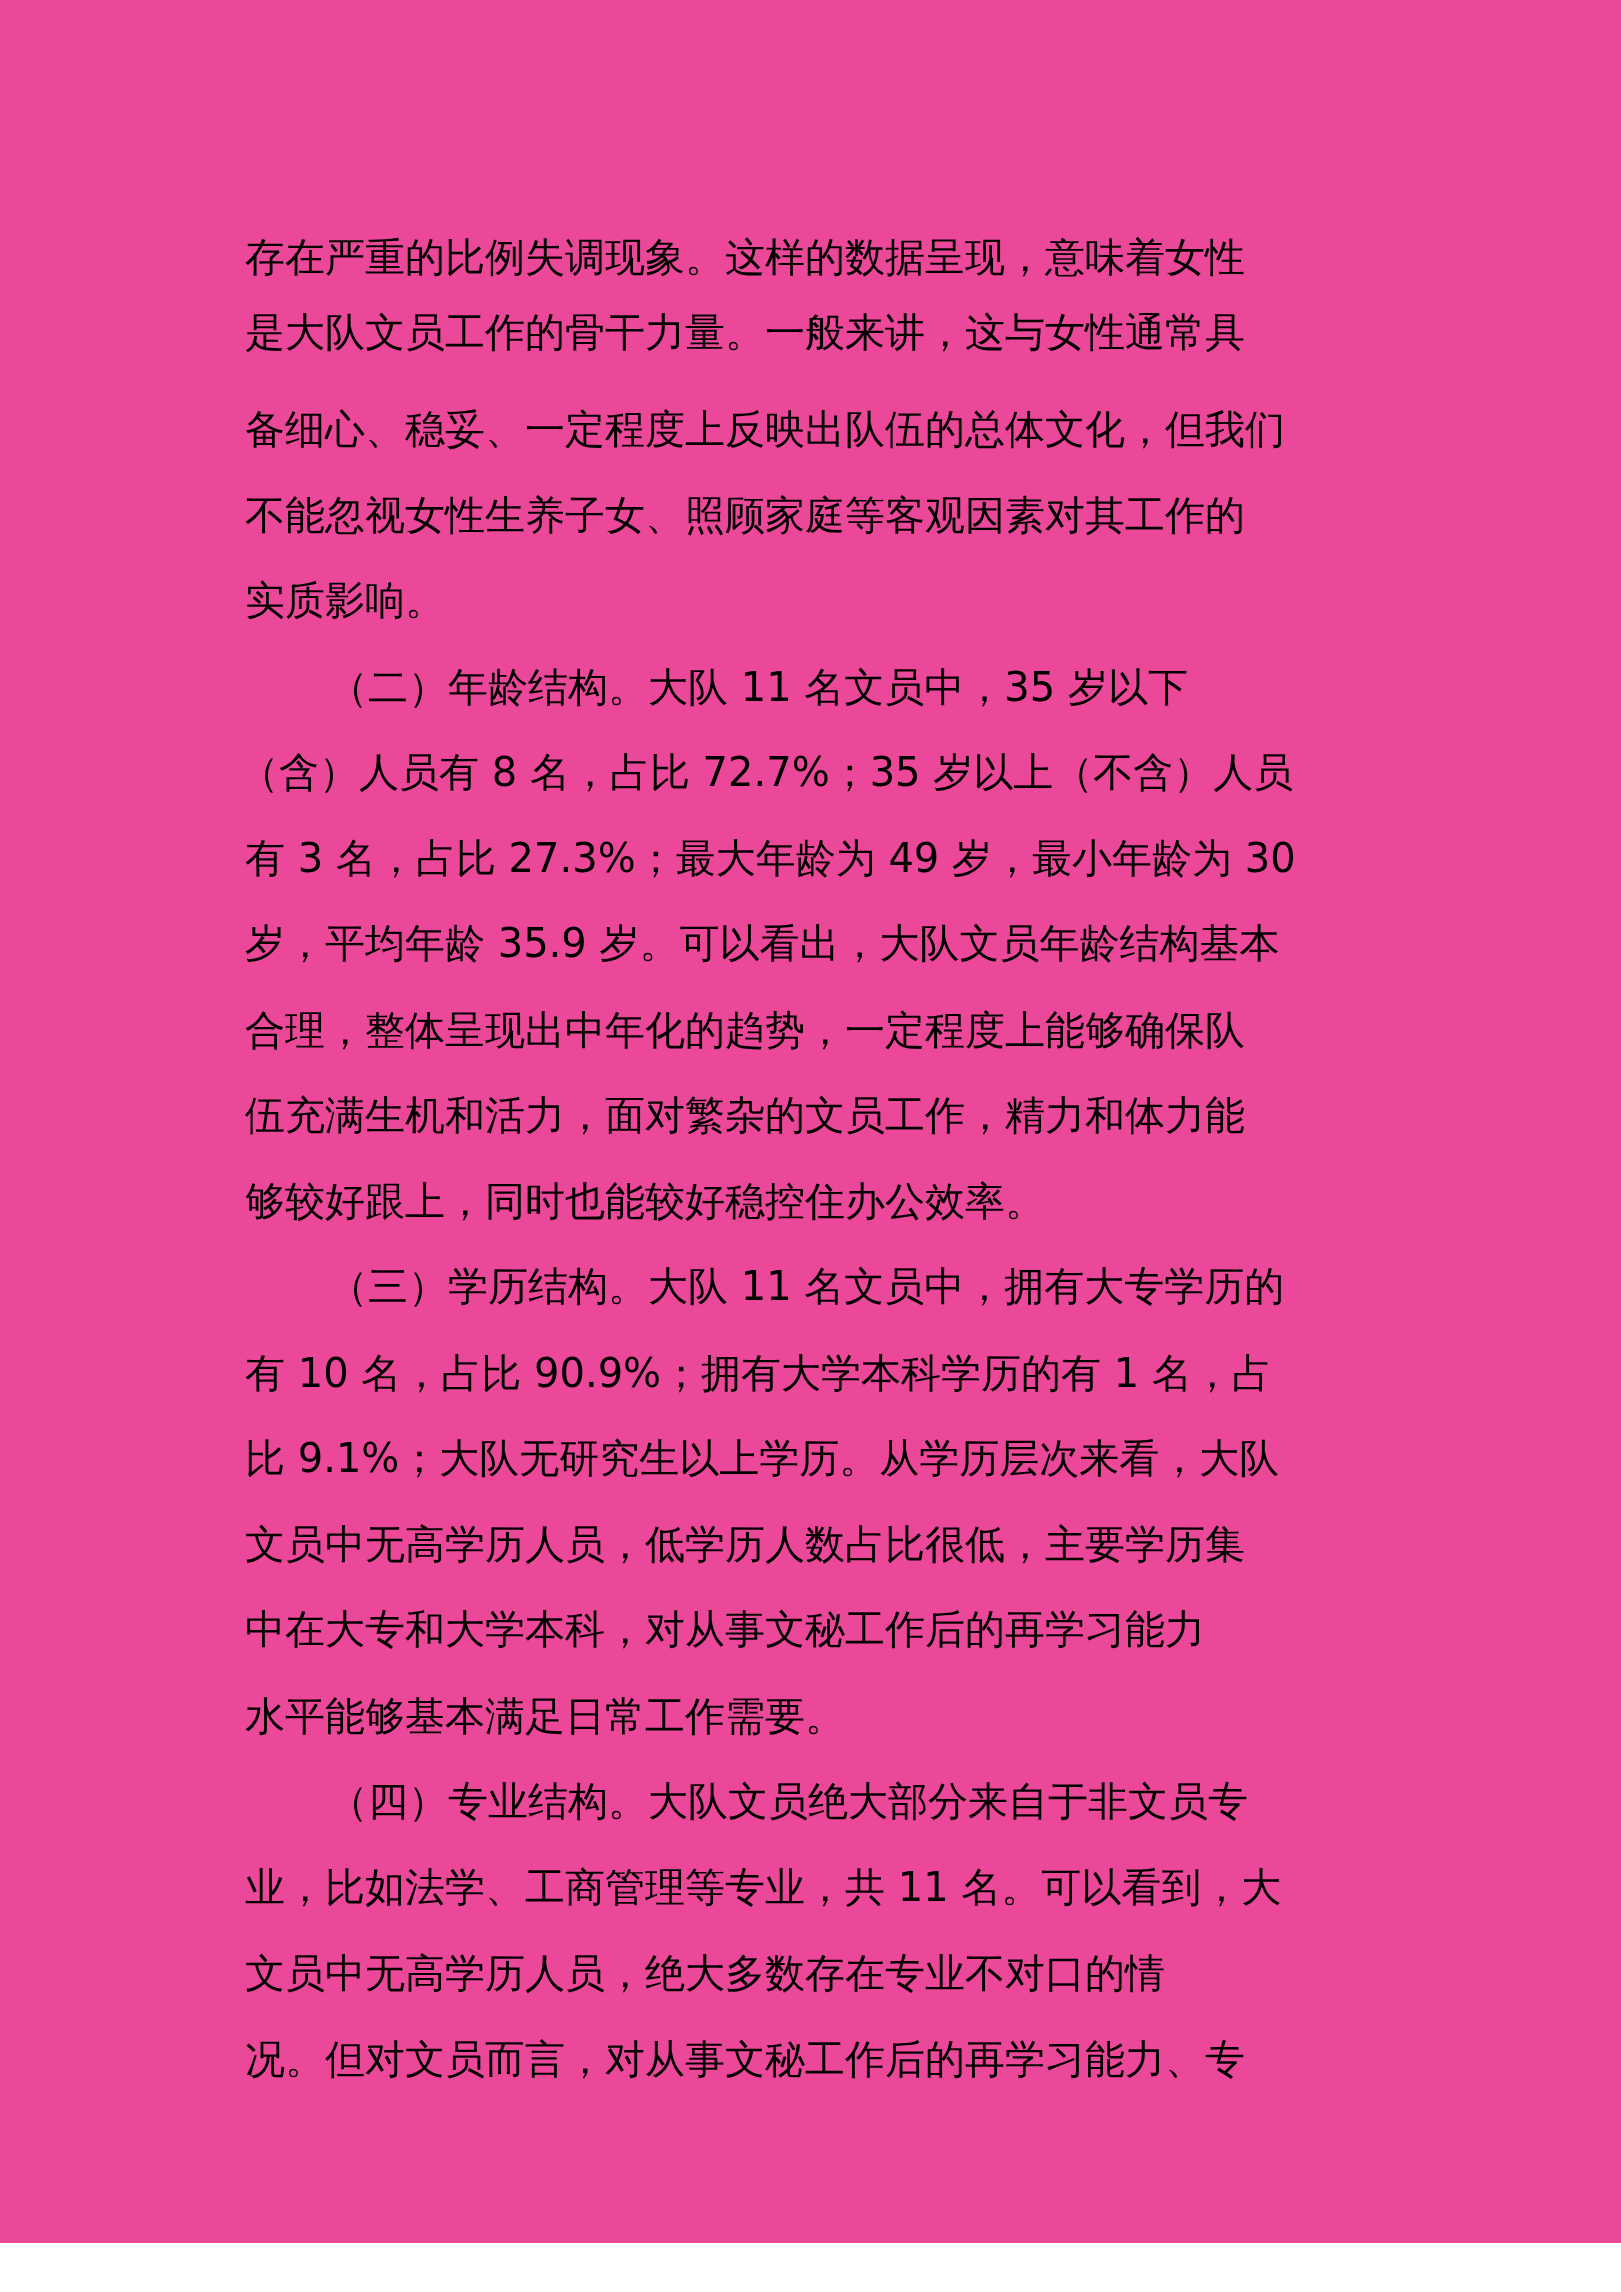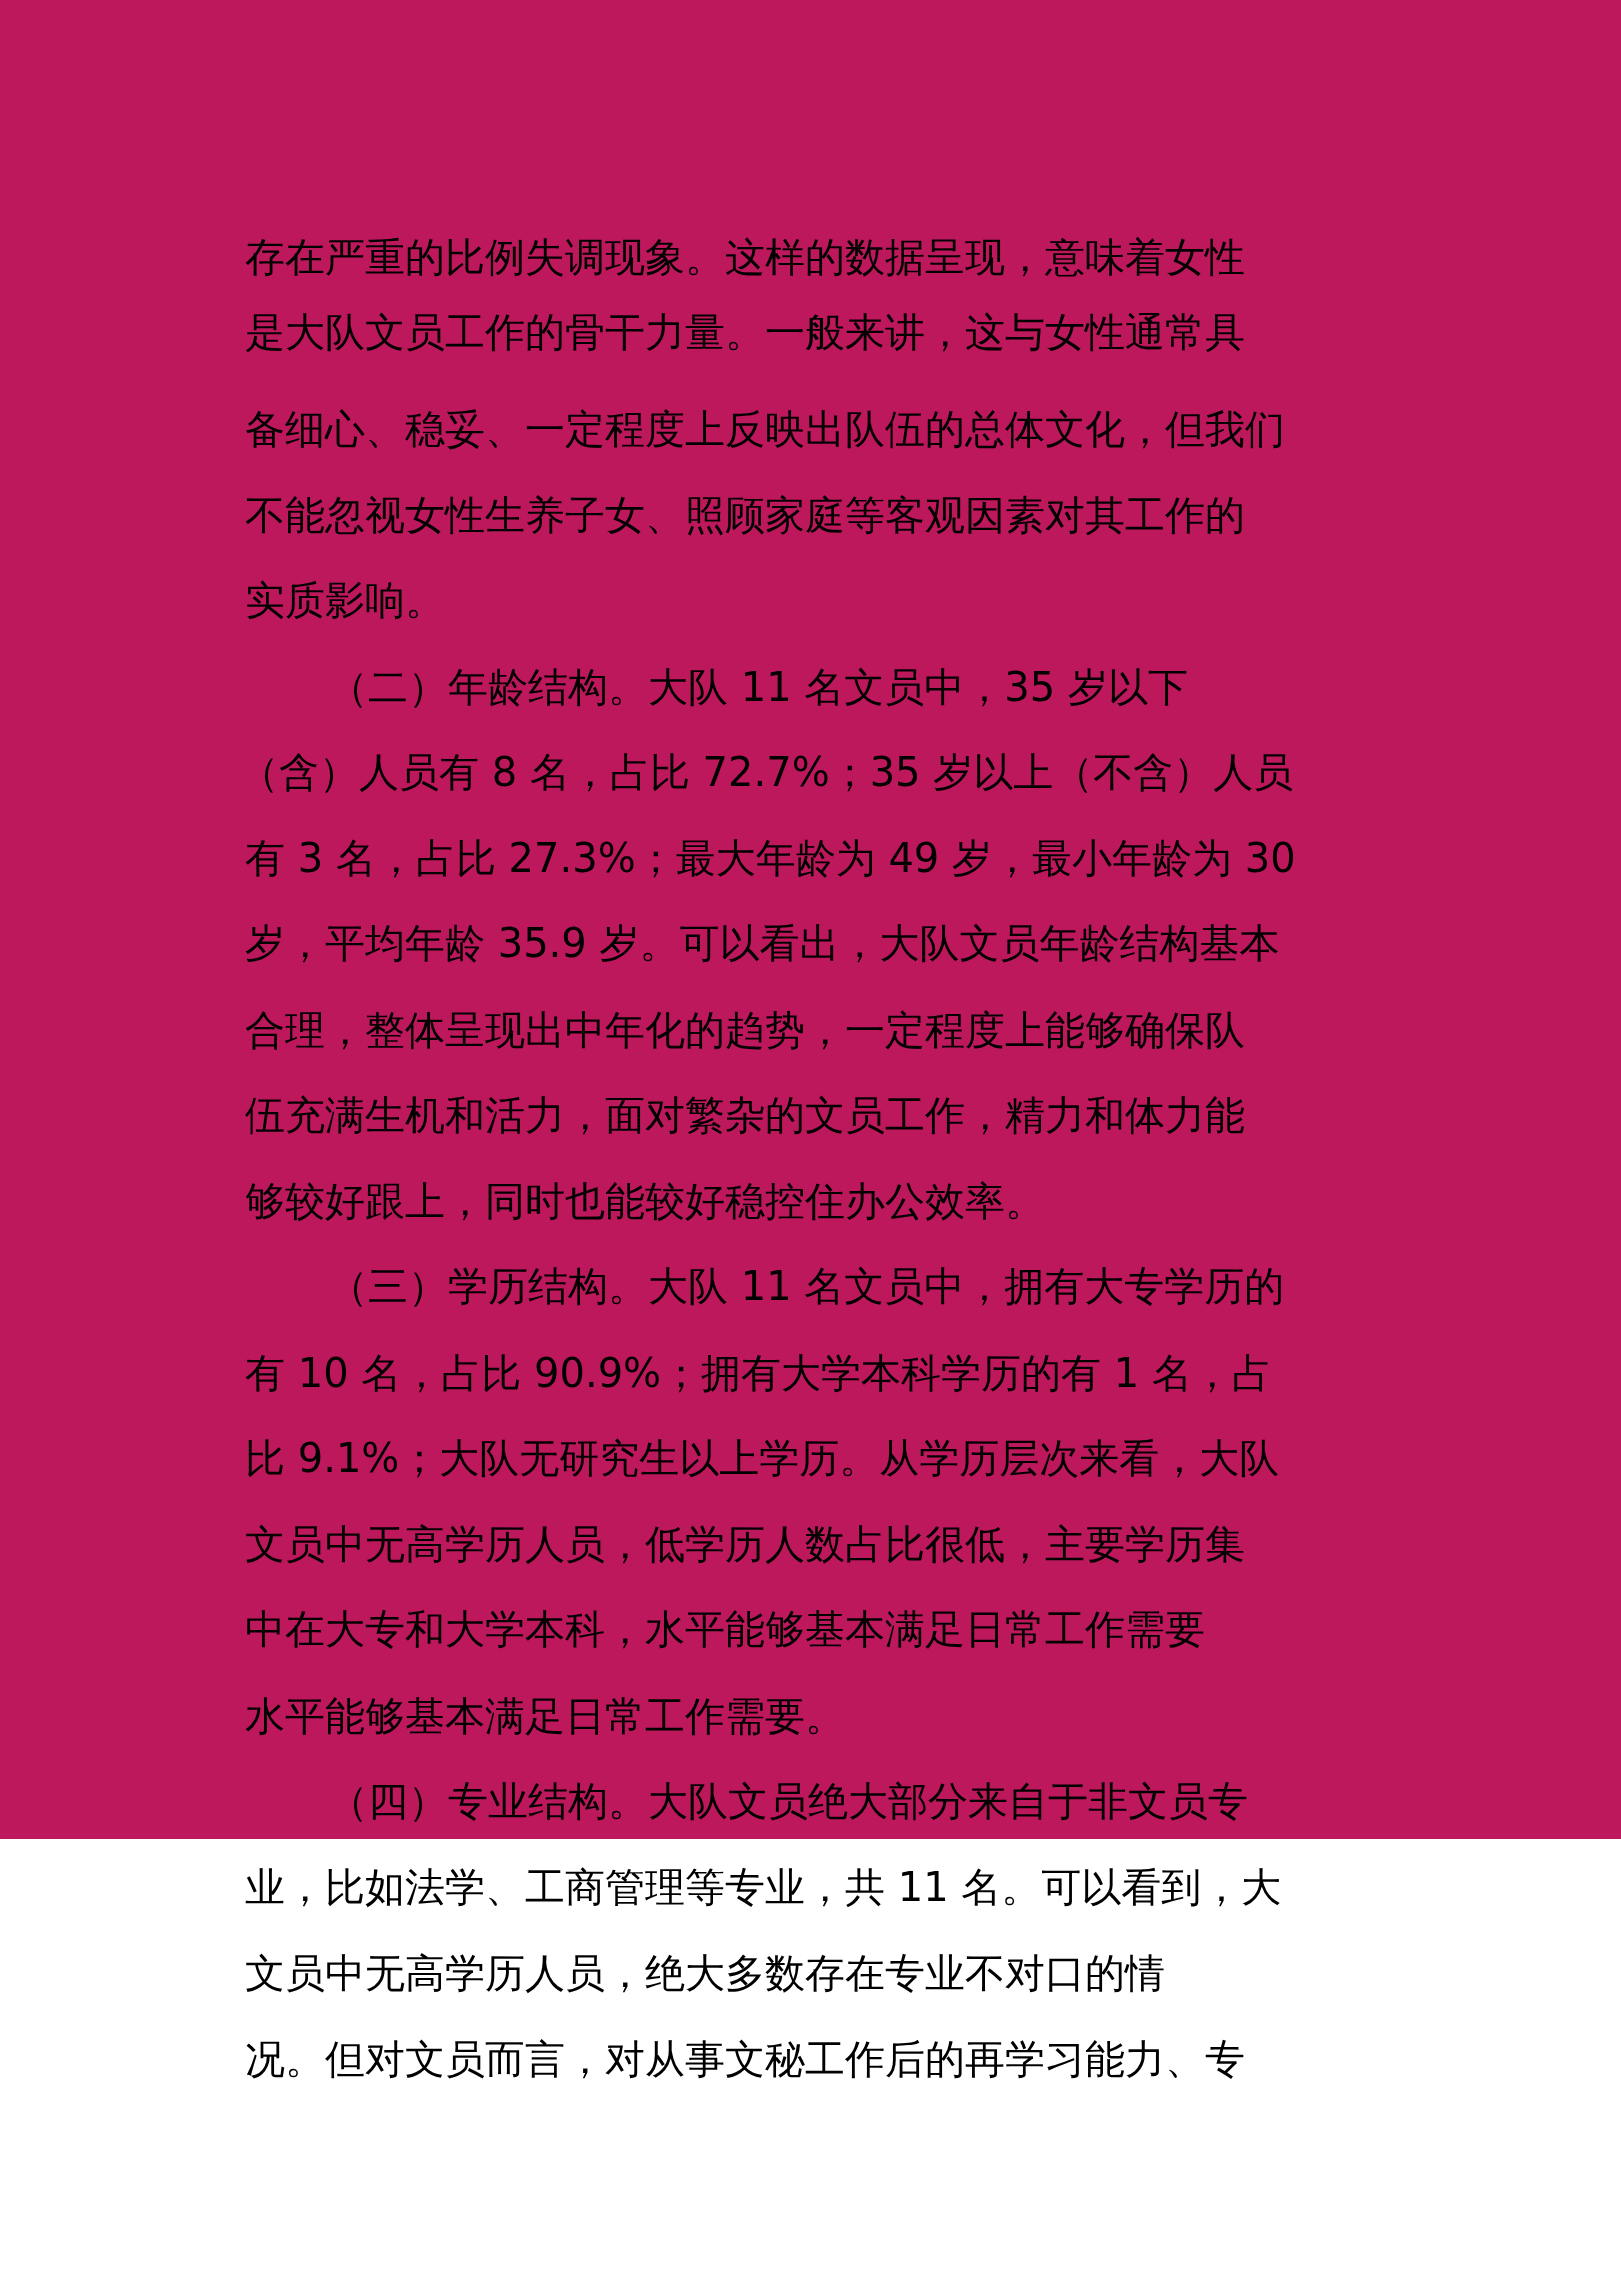--- a/index.html
+++ b/index.html
@@ -13,22 +13,22 @@
       position: relative;
       overflow: hidden;
       font-family: "DejaVu Sans", "Liberation Sans", sans-serif;
       color: #000000;
     }
     .page {
       position: absolute;
       left: 0;
       top: 0;
       width: 1621px;
-      height: 1839px;
-      background: #be185d;
+      height: 2243px;
+      background: #ec4899;
     }
     .line {
       position: absolute;
       left: 245px;
       white-space: nowrap;
       font-size: 40px;
       line-height: 49px;
       letter-spacing: 0px;
     }
   </style>
@@ -53,21 +53,21 @@
     <div class="line" style="top:1006px">合理，整体呈现出中年化的趋势，一定程度上能够确保队</div>
     <div class="line" style="top:1091px">伍充满生机和活力，面对繁杂的文员工作，精力和体力能</div>
     <div class="line" style="top:1177px">够较好跟上，同时也能较好稳控住办公效率。</div>
   </div>
 
   <div>
     <div class="line" style="top:1262px; left:328px">（三）学历结构。大队 11 名文员中，拥有大专学历的</div>
     <div class="line" style="top:1349px">有 10 名，占比 90.9%；拥有大学本科学历的有 1 名，占</div>
     <div class="line" style="top:1434px">比 9.1%；大队无研究生以上学历。从学历层次来看，大队</div>
     <div class="line" style="top:1520px">文员中无高学历人员，低学历人数占比很低，主要学历集</div>
-    <div class="line" style="top:1605px">中在大专和大学本科，水平能够基本满足日常工作需要</div>
+    <div class="line" style="top:1605px">中在大专和大学本科，对从事文秘工作后的再学习能力</div>
     <div class="line" style="top:1692px">水平能够基本满足日常工作需要。</div>
   </div>
 
   <div>
     <div class="line" style="top:1777px; left:328px">（四）专业结构。大队文员绝大部分来自于非文员专</div>
     <div class="line" style="top:1863px">业，比如法学、工商管理等专业，共 11 名。可以看到，大</div>
     <div class="line" style="top:1949px">文员中无高学历人员，绝大多数存在专业不对口的情</div>
     <div class="line" style="top:2035px">况。但对文员而言，对从事文秘工作后的再学习能力、专</div>
   </div>
 

